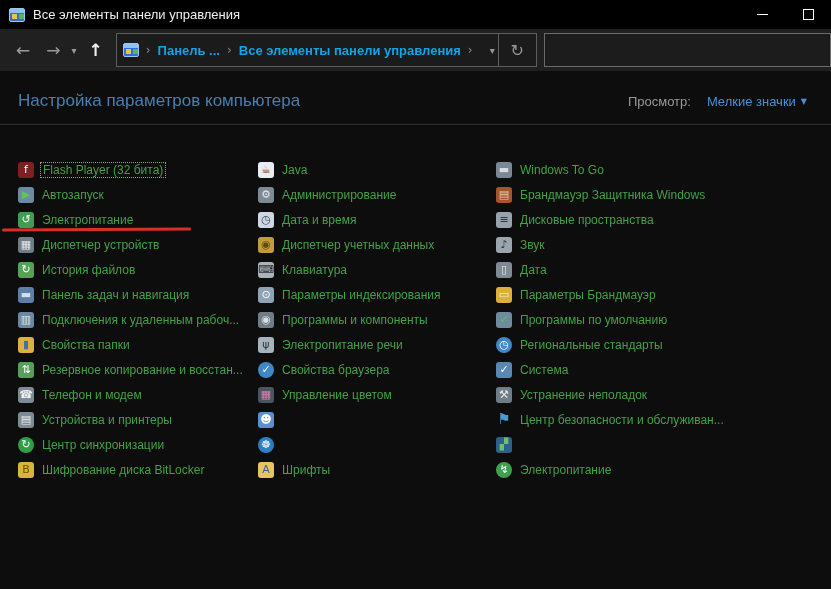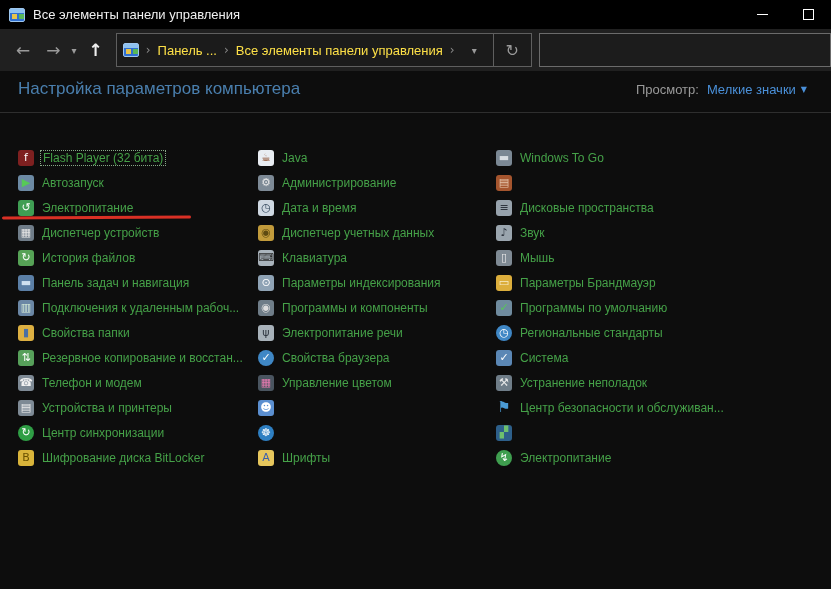--- a/index.html
+++ b/index.html
@@ -51,42 +51,42 @@
   .nav-up { color: #efefef; font-weight: bold; padding: 4px 9px; }
   .addrwrap {
     display: flex; align-items: stretch;
     border: 1px solid #5f5f5f; background: #1b1b1b;
     height: 34px; width: 421px; margin-left: 4px;
   }
   .addr {
     flex: 1 1 auto; display: flex; align-items: center;
     padding: 0 6px; gap: 7px; min-width: 0;
   }
-  .crumb { font-size: 13px; color: #fde047; white-space: nowrap; }
+  .crumb { font-size: 13px; color: #0ea5e9; white-space: nowrap; font-weight: bold; }
   .crumb-sep { color: #8a8a8a; font-size: 12px; font-family: "DejaVu Sans", sans-serif; }
   .addr-chevron { color: #9a9a9a; font-size: 10px; margin-left: auto; padding: 0 10px; align-self: center; font-family: "DejaVu Sans", sans-serif; }
   .refresh-btn {
     flex: 0 0 38px; border-left: 1px solid #5f5f5f;
     display: flex; align-items: center; justify-content: center;
     color: #9a9a9a; font-size: 16px; font-family: "DejaVu Sans", sans-serif;
   }
   .searchbox {
     height: 34px; width: 296px; margin-left: 7px;
     background: #1c1c1c; border: 1px solid #6b6b6b;
     color: #ddd; font-size: 13px; padding: 0 8px; outline: none;
     font-family: "Liberation Sans", sans-serif;
   }
   
-  .main { padding-top: 8px; }
+  .main { padding-top: 20px; }
   .head-row {
     display: flex; align-items: baseline;
     padding: 0 24px 0 18px;
   }
   .page-title { font-size: 17px; color: var(--heading, #4a7fae); font-weight: 400; }
-  .view-group { margin-left: auto; display: flex; align-items: baseline; gap: 8px; }
+  .view-group { margin-left: auto; display: flex; align-items: baseline; gap: 16px; }
   .view-label { font-size: 13px; color: #9a9a9a; }
   .view-value { font-size: 13px; color: var(--viewlink, #4a90d9); display: flex; align-items: center; gap: 5px; }
   .view-caret { font-size: 8px; font-family: "DejaVu Sans", sans-serif; }
   .separator { height: 1px; background: #2e2e2e; margin-top: 13px; }
   .columns { display: flex; margin: 32px 0 0 18px; }
   .cp-col { display: flex; flex-direction: column; }
   .cp-col:nth-child(1) { width: 240px; }
   .cp-col:nth-child(2) { width: 238px; }
   .cp-col:nth-child(3) { width: 330px; }
   .cp-item {
@@ -270,32 +270,33 @@
           <span class="lbl">Шрифты</span>
         </div>
       </div>
     <div class="cp-col">
         <div class="cp-item">
           <span class="ci" style="color: rgb(216, 221, 226); background: rgb(123, 136, 148);">▬</span>
           <span class="lbl">Windows To Go</span>
         </div>
         <div class="cp-item">
           <span class="ci" style="color: rgb(232, 201, 176); background: rgb(165, 85, 46);">▤</span>
+          <span class="lbl">Брандмауэр Защитника Windows</span>
         </div>
         <div class="cp-item">
           <span class="ci" style="color: rgb(47, 54, 64); background: rgb(151, 162, 172);">≡</span>
           <span class="lbl">Дисковые пространства</span>
         </div>
         <div class="cp-item">
           <span class="ci" style="color: rgb(47, 54, 64); background: rgb(154, 165, 174);">♪</span>
           <span class="lbl">Звук</span>
         </div>
         <div class="cp-item">
           <span class="ci" style="color: rgb(232, 232, 232); background: rgb(127, 138, 148);">▯</span>
-          <span class="lbl">Мышь</span>
+          <span class="lbl">Дата</span>
         </div>
         <div class="cp-item">
           <span class="ci" style="color: rgb(247, 236, 201); background: rgb(220, 174, 60);">▭</span>
           <span class="lbl">Параметры Брандмауэр</span>
         </div>
         <div class="cp-item">
           <span class="ci" style="color: rgb(87, 201, 87); background: rgb(111, 139, 158);">✓</span>
           <span class="lbl">Программы по умолчанию</span>
         </div>
         <div class="cp-item">

